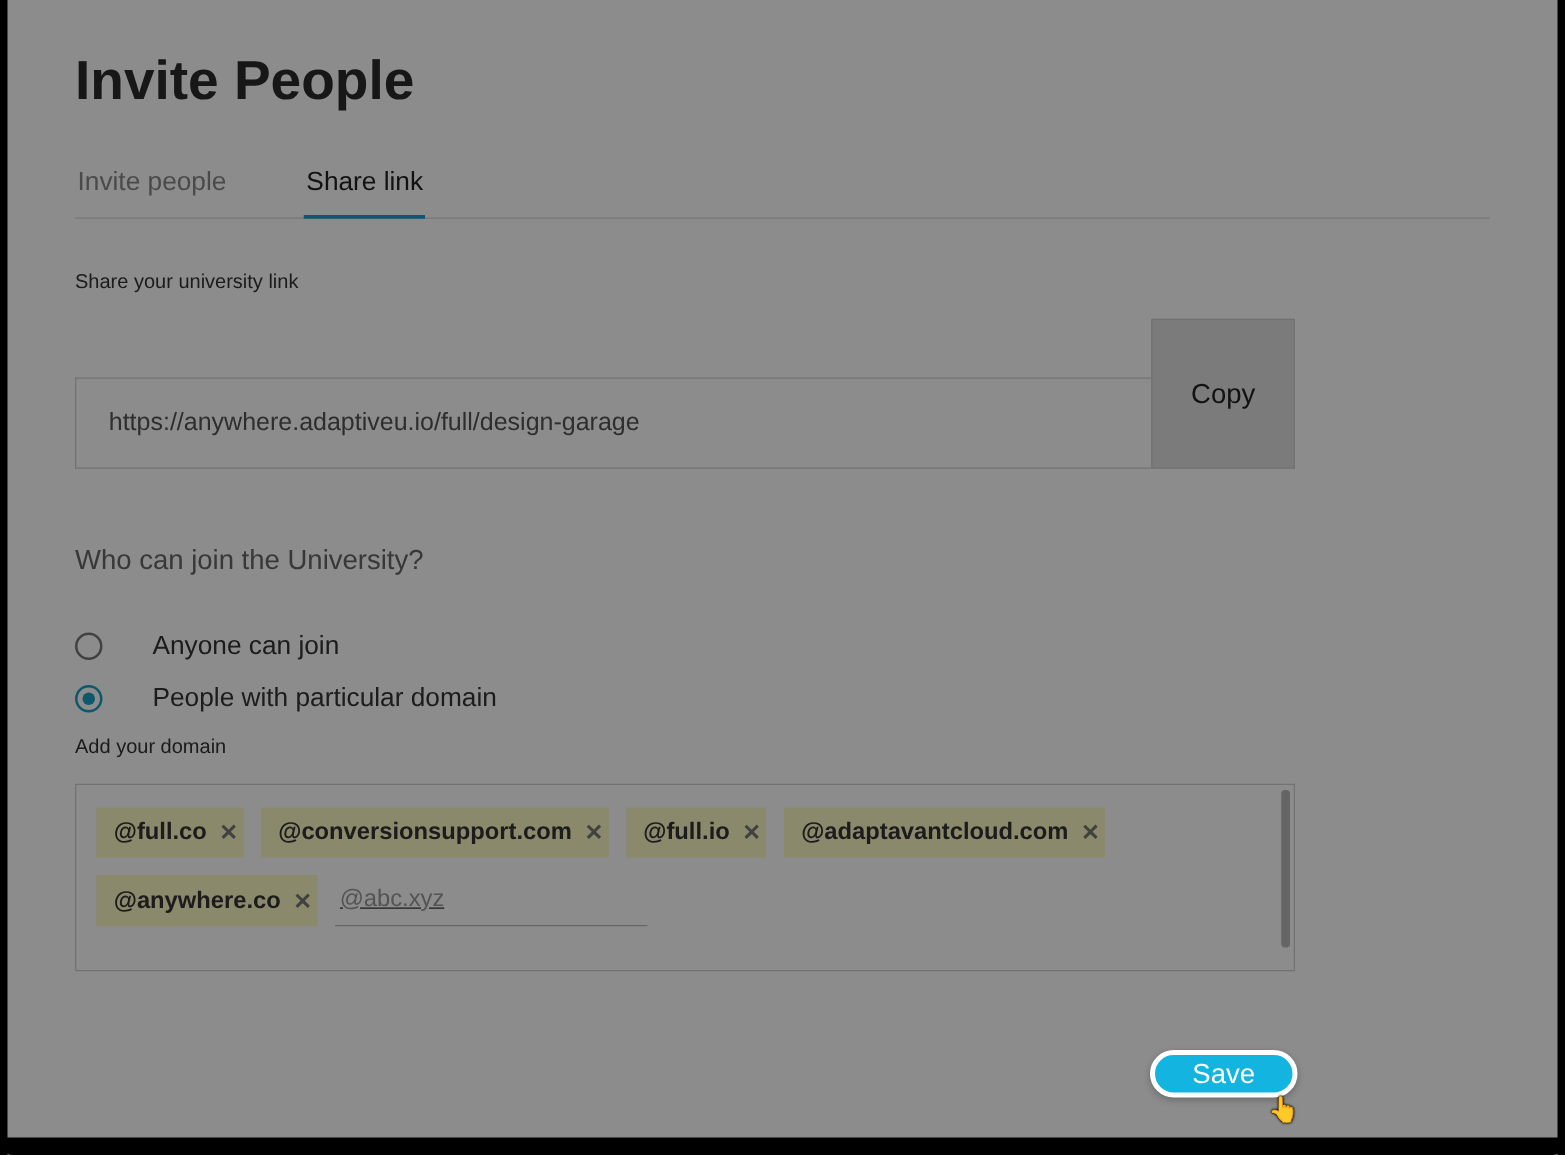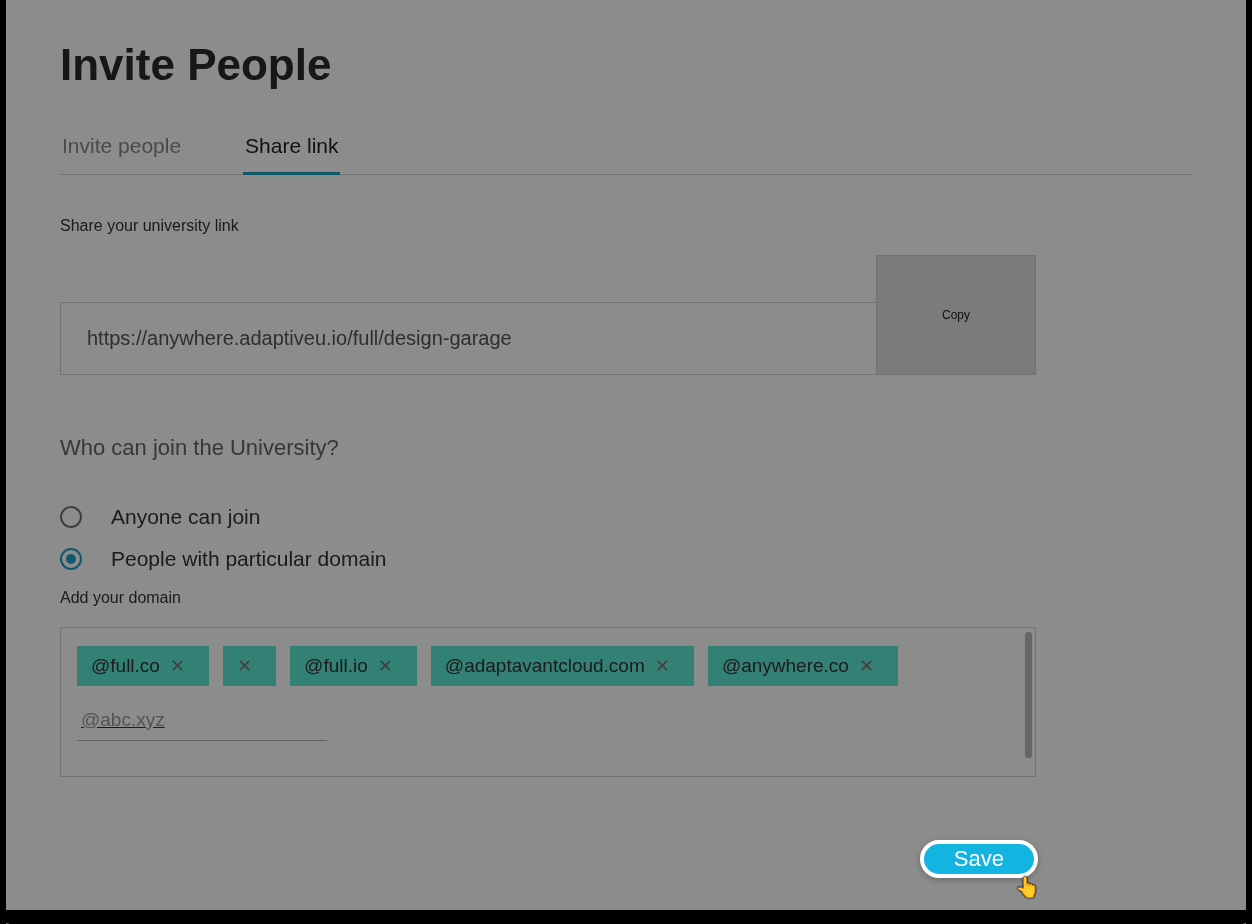--- a/index.html
+++ b/index.html
@@ -61,36 +61,36 @@
       border: 1px solid #d0d0d0;
       border-right: none;
       padding: 24px 26px;
       font-size: 20px;
       color: #555;
       background: #fff;
       outline: none;
       margin-top: 47px;
     }
     .copy-btn {
-      width: 160px;
+      width: 115px;
       background: #e0e0e0;
       border: 1px solid #d0d0d0;
-      font-size: 12px;
+      font-size: 22px;
       color: #222;
       cursor: pointer;
     }
     .question {
       font-size: 22px;
       color: #666;
       margin-bottom: 44px;
     }
     .radio-row {
       display: flex;
       align-items: center;
-      gap: 29px;
+      gap: 40px;
       margin-bottom: 18px;
       cursor: pointer;
     }
     .radio-circle {
       width: 22px;
       height: 22px;
       border: 2px solid #777;
       border-radius: 50%;
       display: inline-flex;
       align-items: center;
@@ -130,25 +130,26 @@
       right: 3px;
       top: 4px;
       bottom: 18px;
       width: 7px;
       background: #b8b8b8;
       border-radius: 3px;
     }
     .chip {
       display: inline-flex;
       align-items: center;
-      background: #5eead4;
-      padding: 9px 24px 9px 14px;
+      background: #fef9c3;
+      padding: 9px 4px 9px 14px;
       font-size: 19px;
       gap: 10px;
       color: #333;
+      font-weight: bold;
     }
     .chip-close {
       color: #777;
       font-size: 18px;
       cursor: pointer;
       line-height: 1;
     }
     .domain-input {
       border: none;
       border-bottom: 1px solid #bbb;
@@ -240,20 +241,21 @@
   </div>
 
   <div class="domain-section">
     <div class="section-label">Add your domain</div>
     <div class="domain-box">
       <span class="chip">
         <span>@full.co</span>
         <span class="chip-close">✕</span>
       </span>
       <span class="chip">
+        <span>@conversionsupport.com</span>
         <span class="chip-close">✕</span>
       </span>
       <span class="chip">
         <span>@full.io</span>
         <span class="chip-close">✕</span>
       </span>
       <span class="chip">
         <span>@adaptavantcloud.com</span>
         <span class="chip-close">✕</span>
       </span>

